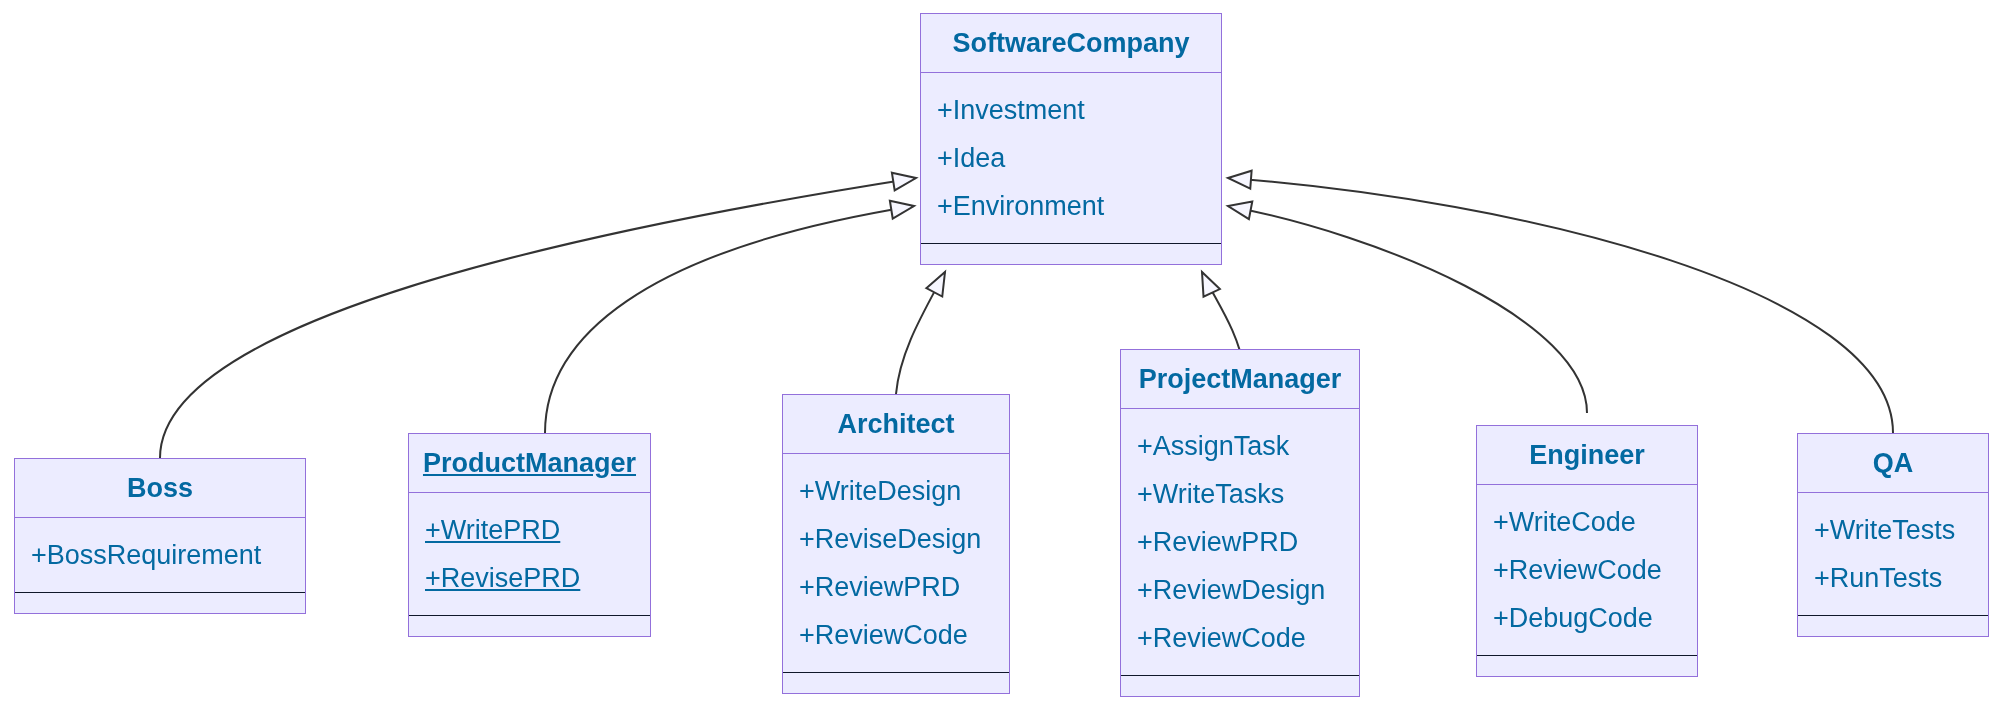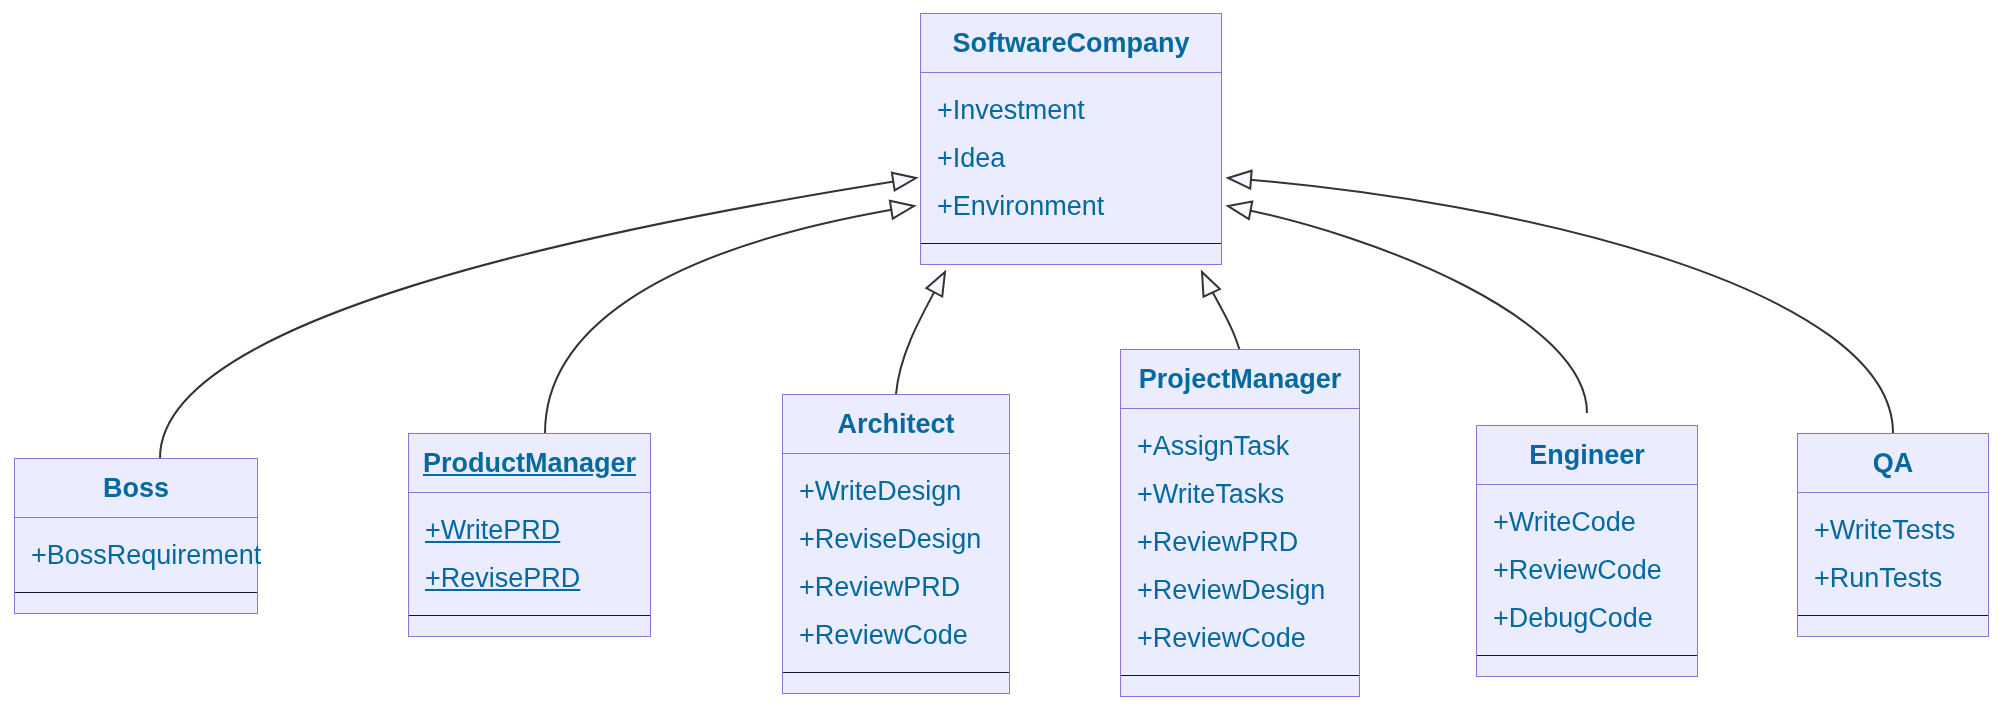--- a/index.html
+++ b/index.html
@@ -83,21 +83,21 @@
   <div id="node-layer">
       <div class="class-node" style="left: 920px; top: 13px; width: 302px;">
         <div class="class-title">SoftwareCompany</div>
         <div class="class-attrs">
           <div class="class-attr">+Investment</div>
           <div class="class-attr">+Idea</div>
           <div class="class-attr">+Environment</div>
         </div>
         <div class="class-methods"></div>
       </div>
-      <div class="class-node" style="left: 14px; top: 458px; width: 244px;">
+      <div class="class-node" style="left: 14px; top: 458px; width: 292px;">
         <div class="class-title">Boss</div>
         <div class="class-attrs">
           <div class="class-attr">+BossRequirement</div>
         </div>
         <div class="class-methods"></div>
       </div>
       <div class="class-node" style="left: 408px; top: 433px; width: 243px; text-decoration: underline;">
         <div class="class-title">ProductManager</div>
         <div class="class-attrs">
           <div class="class-attr">+WritePRD</div>

